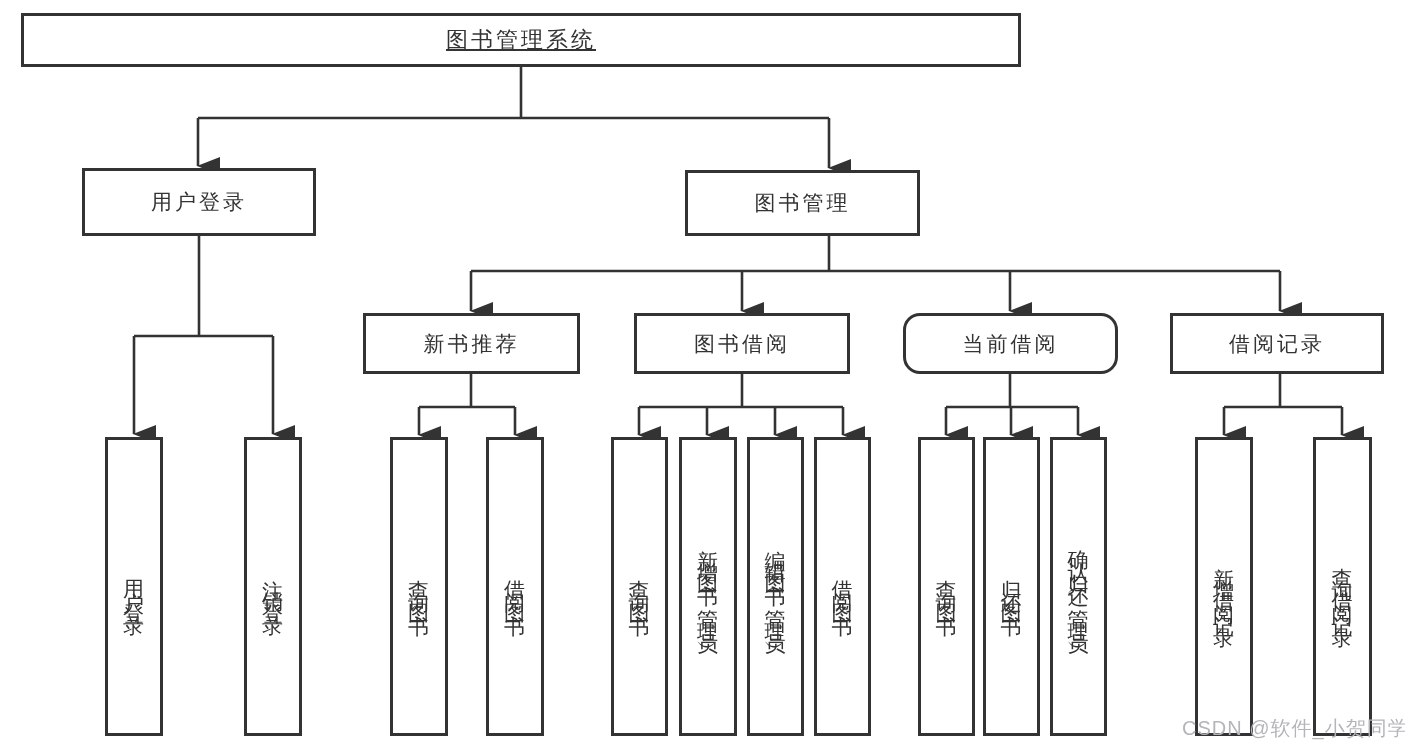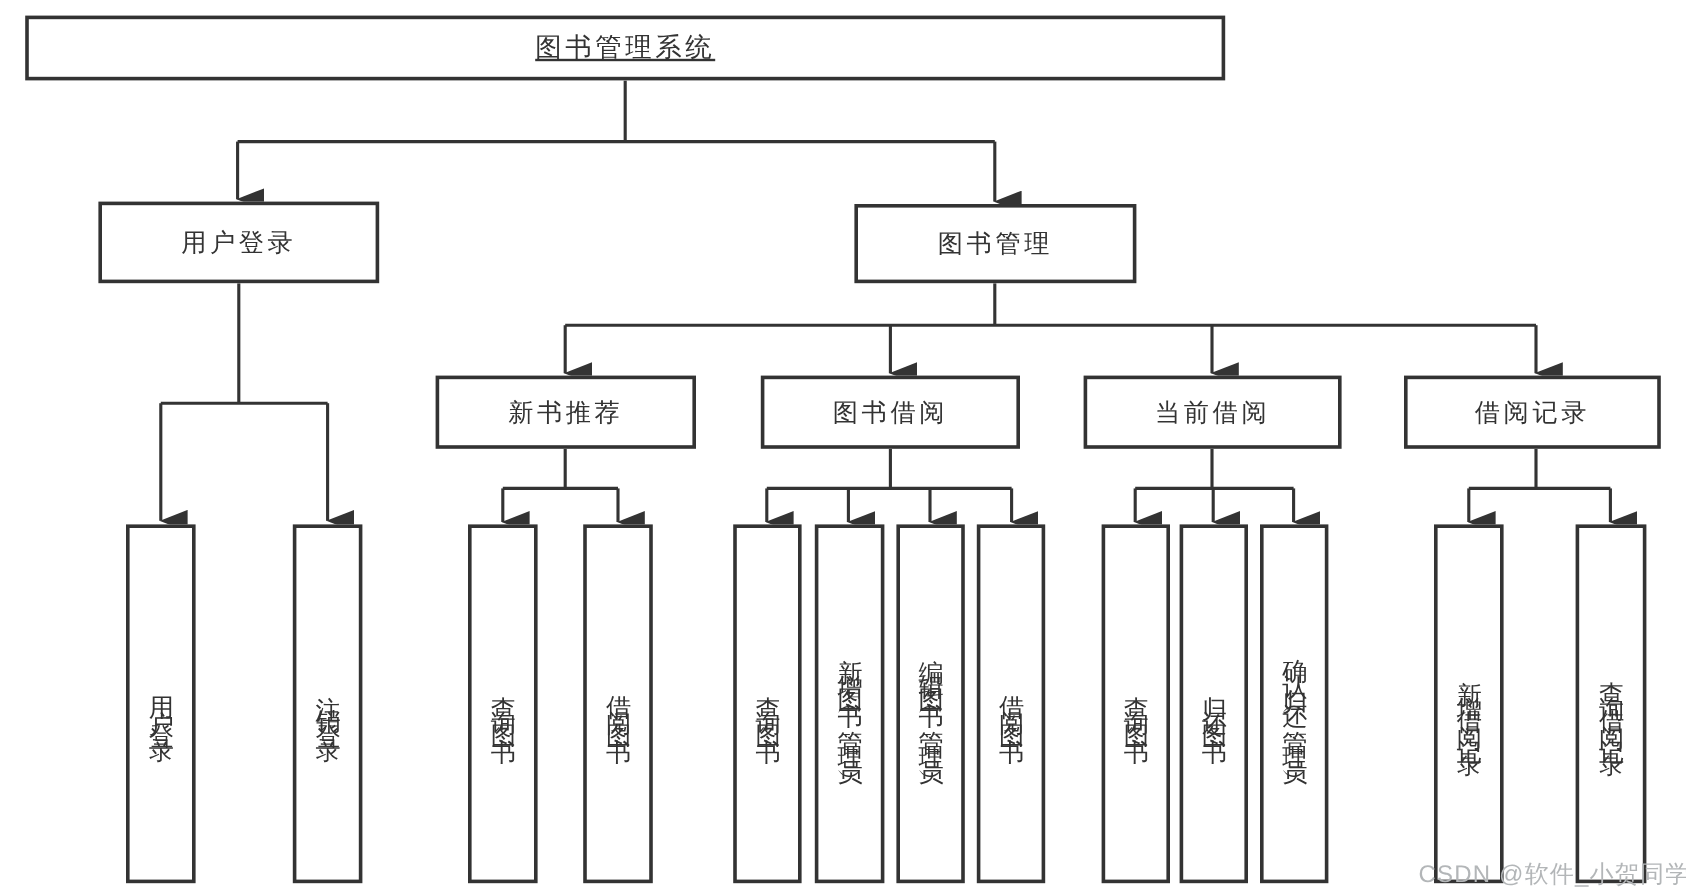--- a/index.html
+++ b/index.html
@@ -75,25 +75,25 @@
     <line x1="946" y1="407" x2="946" y2="435" marker-end="url(#arrow)"></line>
     <line x1="1011" y1="407" x2="1011" y2="435" marker-end="url(#arrow)"></line>
     <line x1="1078" y1="407" x2="1078" y2="435" marker-end="url(#arrow)"></line>
     <line x1="1224" y1="407" x2="1224" y2="435" marker-end="url(#arrow)"></line>
     <line x1="1342" y1="407" x2="1342" y2="435" marker-end="url(#arrow)"></line>
   </svg>
 
   <div class="box root" style="left:21px;top:13px;width:1000px;height:54px;text-decoration:underline;">图书管理系统</div>
 
   <div class="box" style="left:82px;top:168px;width:234px;height:68px;">用户登录</div>
-  <div class="box" style="left:712px;top:170px;width:235px;height:66px;">图书管理</div>
+  <div class="box" style="left:685px;top:170px;width:235px;height:66px;">图书管理</div>
 
   <div class="box" style="left:634px;top:313px;width:216px;height:61px;">图书借阅</div>
   <div class="box" style="left:363px;top:313px;width:217px;height:61px;">新书推荐</div>
-  <div class="box" style="left:903px;top:313px;width:215px;height:61px;">当前借阅</div>
+  <div class="box" style="left:903px;top:313px;width:215px;height:61px;border-radius:17px;">当前借阅</div>
   <div class="box" style="left:1170px;top:313px;width:214px;height:61px;">借阅记录</div>
 
   <div class="vbox" style="left:105px;width:58px;">
     <span class="vtext">用户登录</span>
   </div>
   <div class="vbox" style="left:244px;width:58px;">
     <span class="vtext">注销登录</span>
   </div>
 
   <div class="vbox" style="left:390px;width:58px;">

